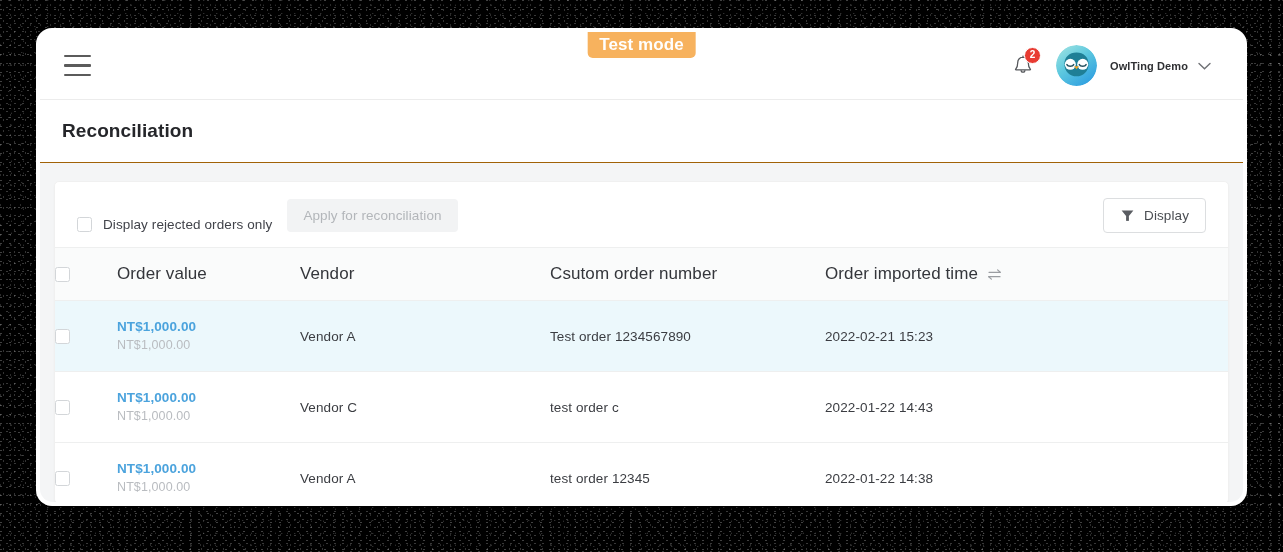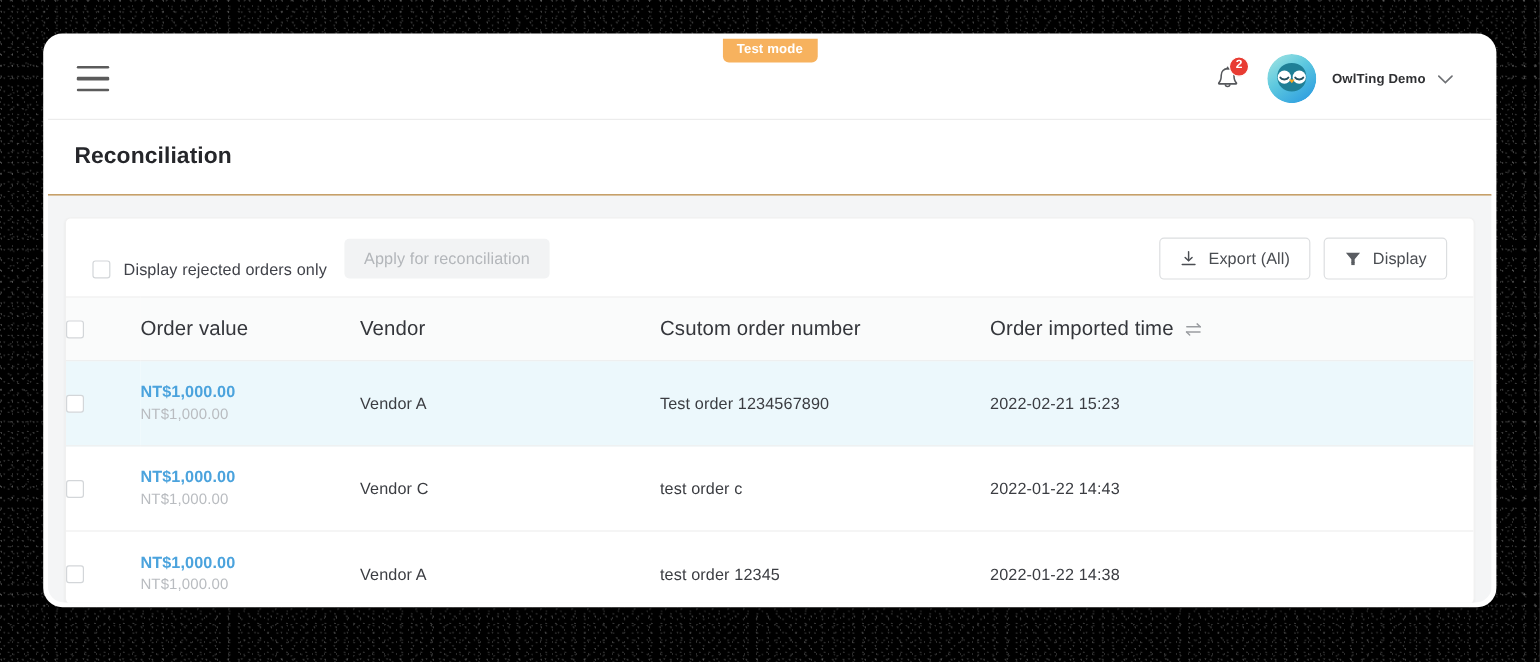--- a/index.html
+++ b/index.html
@@ -90,21 +90,21 @@
     border-radius: 1px;
   }
 
   .test-mode {
     position: absolute;
     left: 50%;
     transform: translateX(-50%);
     top: 0;
     background: #f7b25e;
     color: #ffffff;
-    font-size: 11px;
+    font-size: 17px;
     font-weight: bold;
     letter-spacing: 0.1px;
     padding: 4px 12px 5px;
     border-radius: 0 0 5px 5px;
     line-height: 1;
   }
 
   .topbar-right {
     display: flex;
     align-items: center;
@@ -400,28 +400,20 @@
       <div class="card">
 
         <div class="toolbar">
           <div class="toolbar-left">
             <div class="chk"></div>
             <div class="chk-label">Display rejected orders only</div>
             <button class="btn-disabled">Apply for reconciliation</button>
           </div>
 
           <div class="toolbar-right">
-            <button class="btn-outline">
-              <svg width="15" height="15" viewBox="0 0 15 15">
-                <path d="M7.5 1.8v7.3" stroke="#4a4d52" stroke-width="1.2" stroke-linecap="round" fill="none"></path>
-                <path d="M4.6 6.5l2.9 2.8 2.9-2.8" stroke="#4a4d52" stroke-width="1.2" stroke-linecap="round" stroke-linejoin="round" fill="none"></path>
-                <path d="M2.2 12.4h10.6" stroke="#4a4d52" stroke-width="1.2" stroke-linecap="round" fill="none"></path>
-              </svg>
-              <span>Export (All)</span>
-            </button>
 
             <button class="btn-outline">
               <svg width="15" height="15" viewBox="0 0 15 15">
                 <path d="M1.6 2.6h11.8L8.9 8.1v3.1H6.1V8.1z" fill="#5a5d62"></path>
                 <rect x="6.1" y="10.6" width="2.8" height="2.3" fill="#5a5d62"></rect>
               </svg>
               <span>Display</span>
             </button>
           </div>
         </div>

